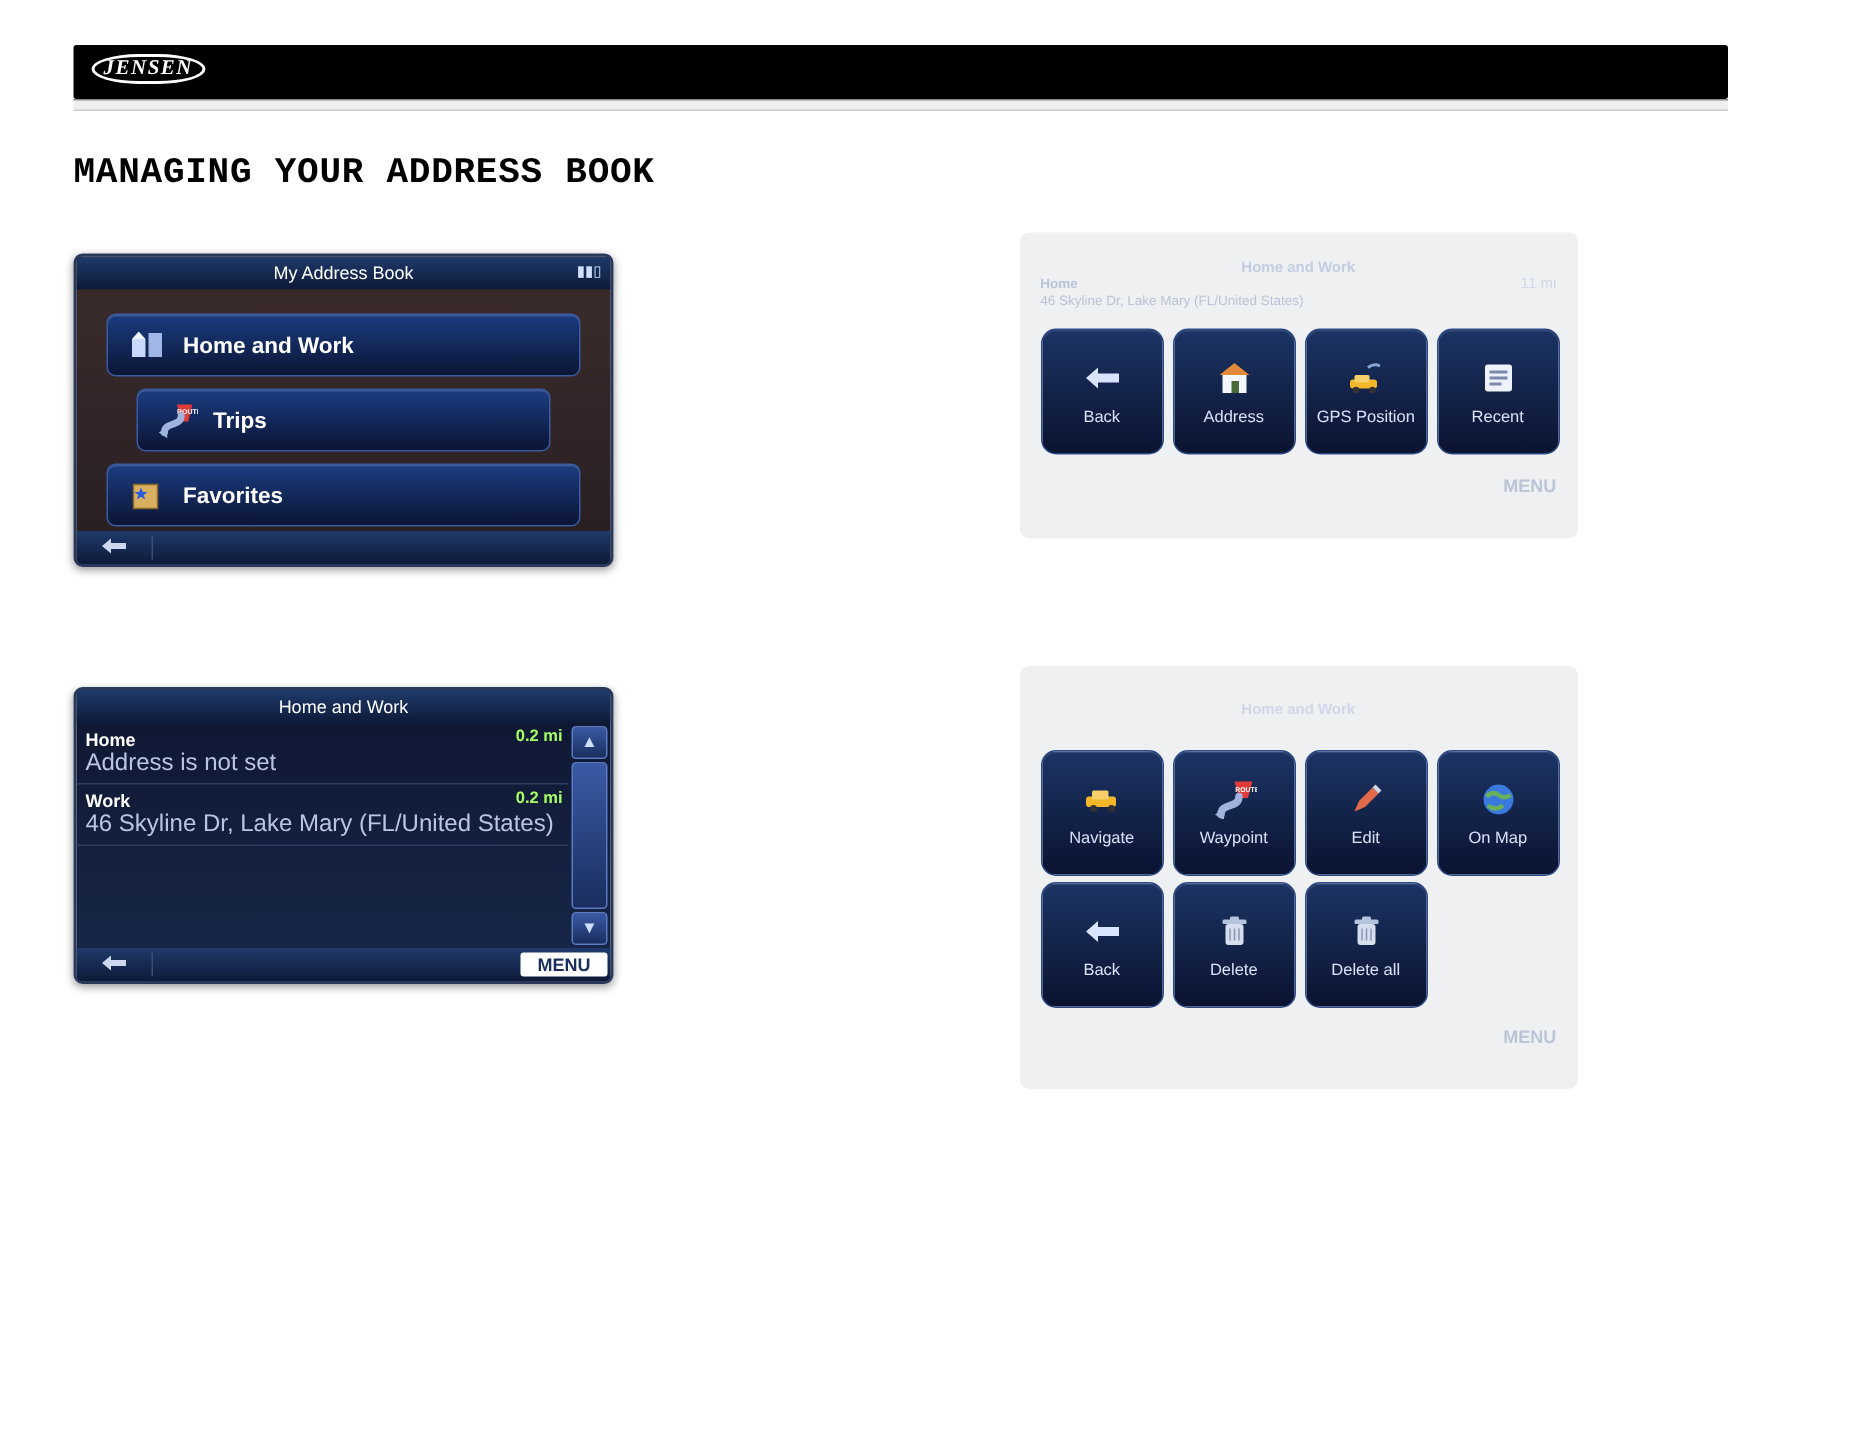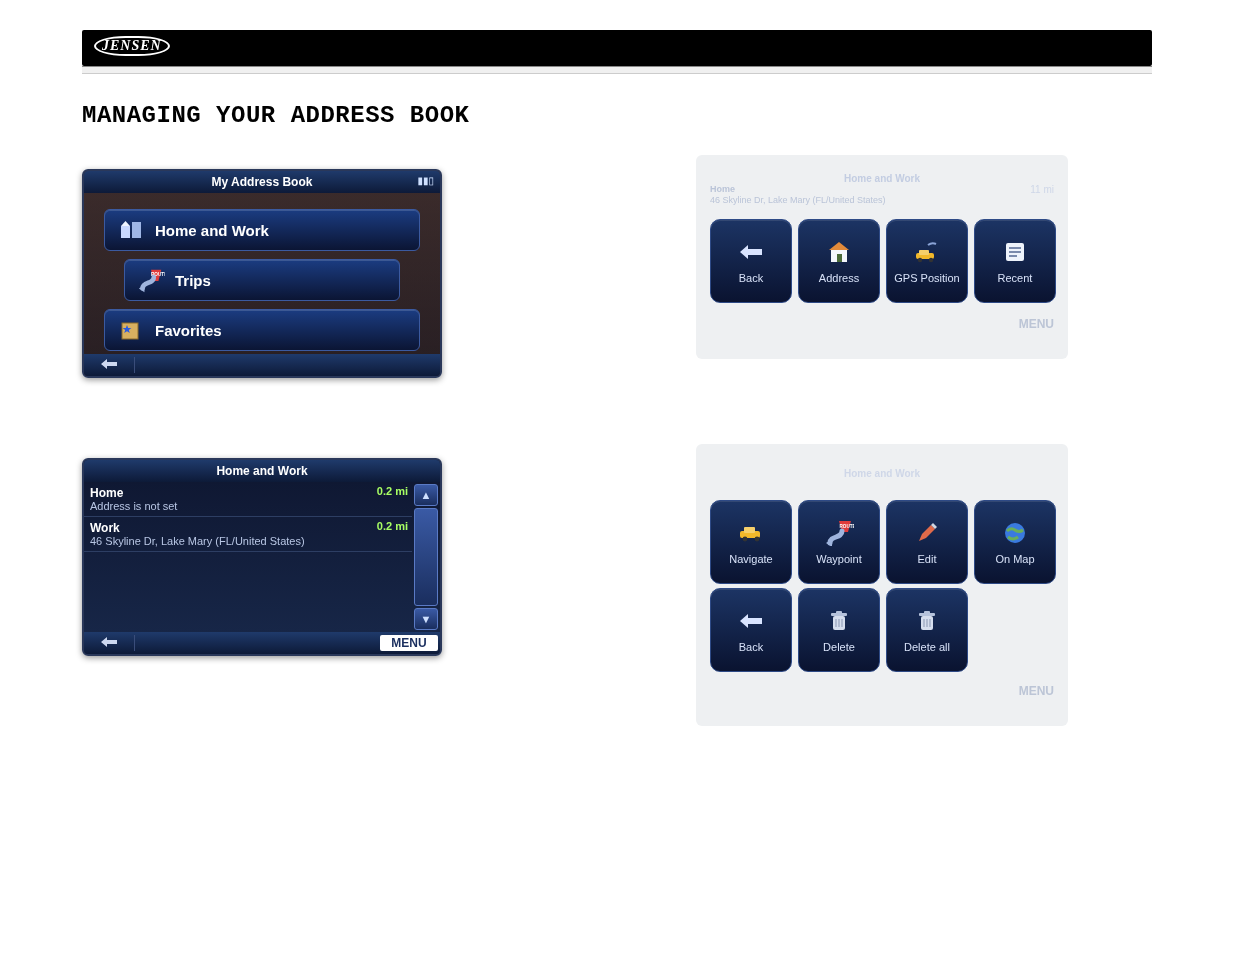--- a/index.html
+++ b/index.html
@@ -4,21 +4,21 @@
 <style>
   body {
     margin: 0;
     padding: 0;
     font-family: Arial, Helvetica, sans-serif;
     background: #ffffff;
     width: 1235px;
   }
   .page {
     width: 1235px;
-    padding: 30px 83px 60px 82px;
+    padding: 30px 83px 60px 49px;
     box-sizing: border-box;
   }
   .header-bar {
     background: #000;
     height: 36px;
     position: relative;
     border-radius: 2px;
   }
   .header-bar .logo {
     position: absolute;
@@ -66,21 +66,21 @@
     border: 2px solid #2a385a;
     border-radius: 6px;
     overflow: hidden;
     background: linear-gradient(#0e1630,#18284a);
     color:#fff;
     font-size:12px;
     box-shadow: 0 2px 6px rgba(0,0,0,.4);
   }
   .device .title {
     text-align:center;
-    font-weight:bold;
+    font-weight:normal;
     padding:4px 0;
     background: linear-gradient(#1f3a6b,#0d1a38);
     font-size:12px;
   }
   .device .body {
     padding:8px;
   }
   .device .footer {
     display:flex;
     background: linear-gradient(#1f3a6b,#0d1a38);
@@ -135,21 +135,21 @@
   }
   .mini-icon svg { display:block; }
 
   
   .row {
     border-bottom:1px solid #2d3e63;
     padding:4px 6px;
     position:relative;
   }
   .row .name { font-weight:bold; color:#fff; }
-  .row .sub { color:#b8c6e4; font-size:11px; }
+  .row .sub { color:#b8c6e4; font-size:16px; }
   .row .dist {
     position:absolute; right:4px; top:3px;
     color:#a8ff64; font-weight:bold; font-size:11px;
   }
   .listwrap {
     display:flex;
   }
   .listwrap .list { flex:1; min-height:150px; }
   .scrollbar {
     width:24px;

